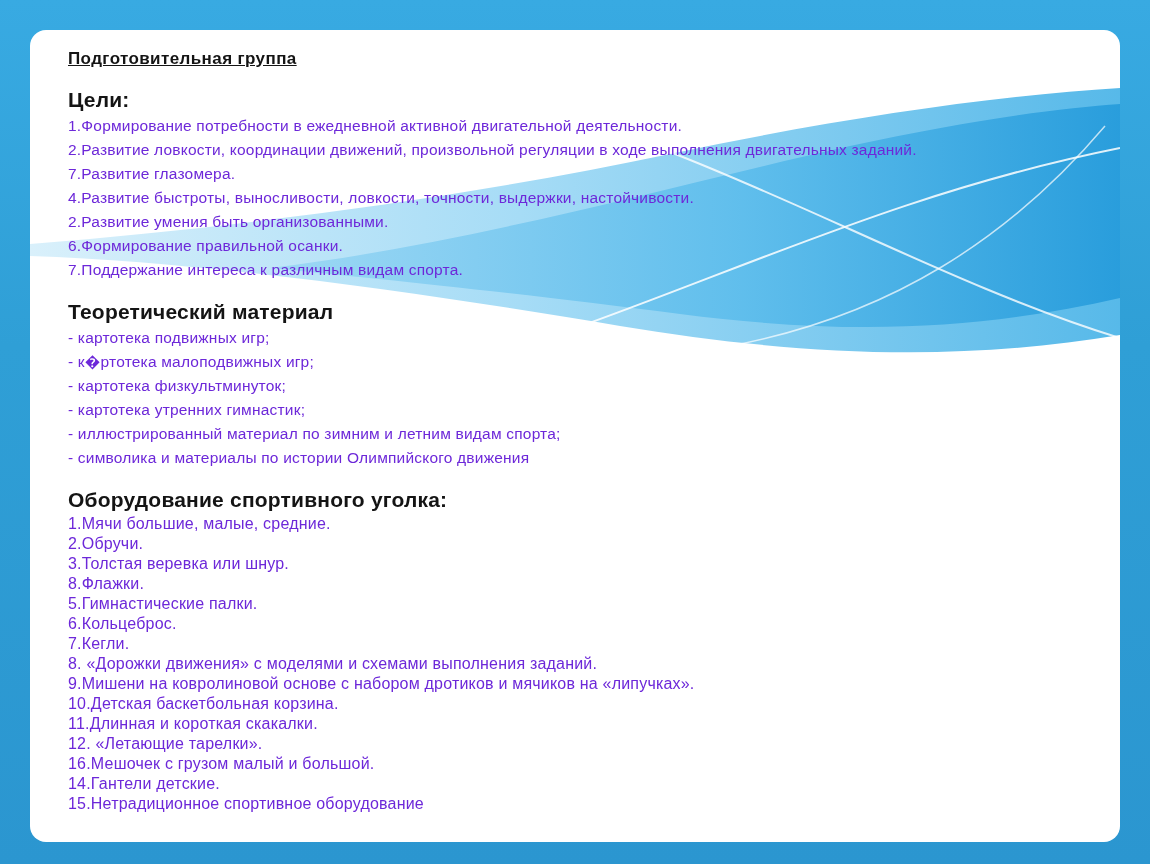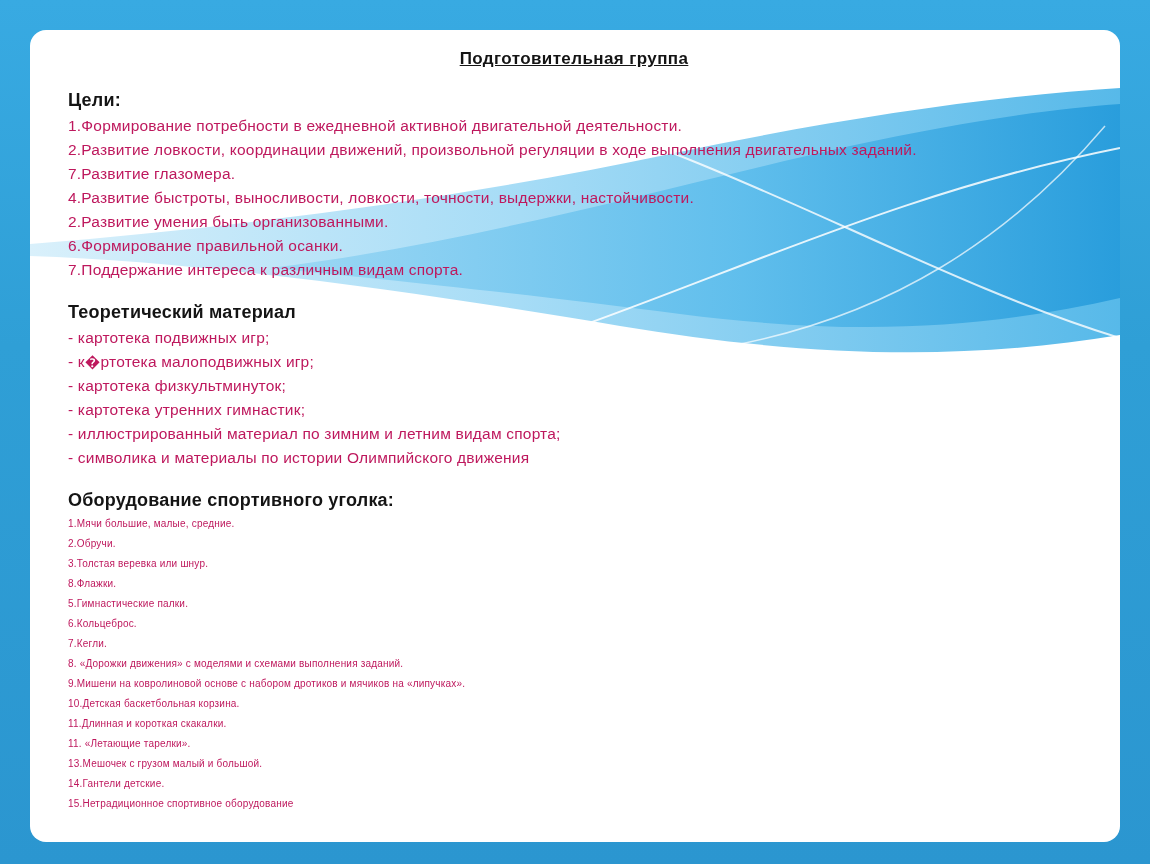--- a/index.html
+++ b/index.html
@@ -39,40 +39,39 @@
     padding: 18px 40px 0 38px;
   }
   .title {
     font-size: 17px;
     font-weight: bold;
     color: #141414;
     text-decoration: underline;
     letter-spacing: 0.4px;
     line-height: 22px;
     margin: 0 0 8px 0;
-    text-align: center;
   }
   .section-heading {
-    font-size: 18px;
+    font-size: 21px;
     font-weight: bold;
     color: #141414;
     line-height: 24px;
     margin: 18px 0 2px 0;
     letter-spacing: 0.2px;
   }
   .line {
     font-size: 15.5px;
-    color: #be185d;
+    color: #6d28d9;
     line-height: 24px;
     letter-spacing: 0.2px;
     white-space: nowrap;
   }
   
   .section:nth-child(3) .line {
-    font-size: 10px;
+    font-size: 16px;
     line-height: 20px;
   }
 </style>
 </head>
 <body>
 
 <div class="slide-panel">
 
   <svg class="waves" viewBox="0 0 1090 812" preserveAspectRatio="none" aria-hidden="true">
     <defs>
@@ -129,21 +128,21 @@
             <div class="line">2.Обручи.</div>
             <div class="line">3.Толстая веревка или шнур.</div>
             <div class="line">8.Флажки.</div>
             <div class="line">5.Гимнастические палки.</div>
             <div class="line">6.Кольцеброс.</div>
             <div class="line">7.Кегли.</div>
             <div class="line">8. «Дорожки движения» с моделями и схемами выполнения заданий.</div>
             <div class="line">9.Мишени на ковролиновой основе с набором дротиков и мячиков на «липучках».</div>
             <div class="line">10.Детская баскетбольная корзина.</div>
             <div class="line">11.Длинная и короткая скакалки.</div>
-            <div class="line">11. «Летающие тарелки».</div>
-            <div class="line">13.Мешочек с грузом малый и большой.</div>
+            <div class="line">12. «Летающие тарелки».</div>
+            <div class="line">16.Мешочек с грузом малый и большой.</div>
             <div class="line">14.Гантели детские.</div>
             <div class="line">15.Нетрадиционное спортивное оборудование</div>
           </div>
   </div>
 </div>
   </div>
 </div>
 
 </body></html>

